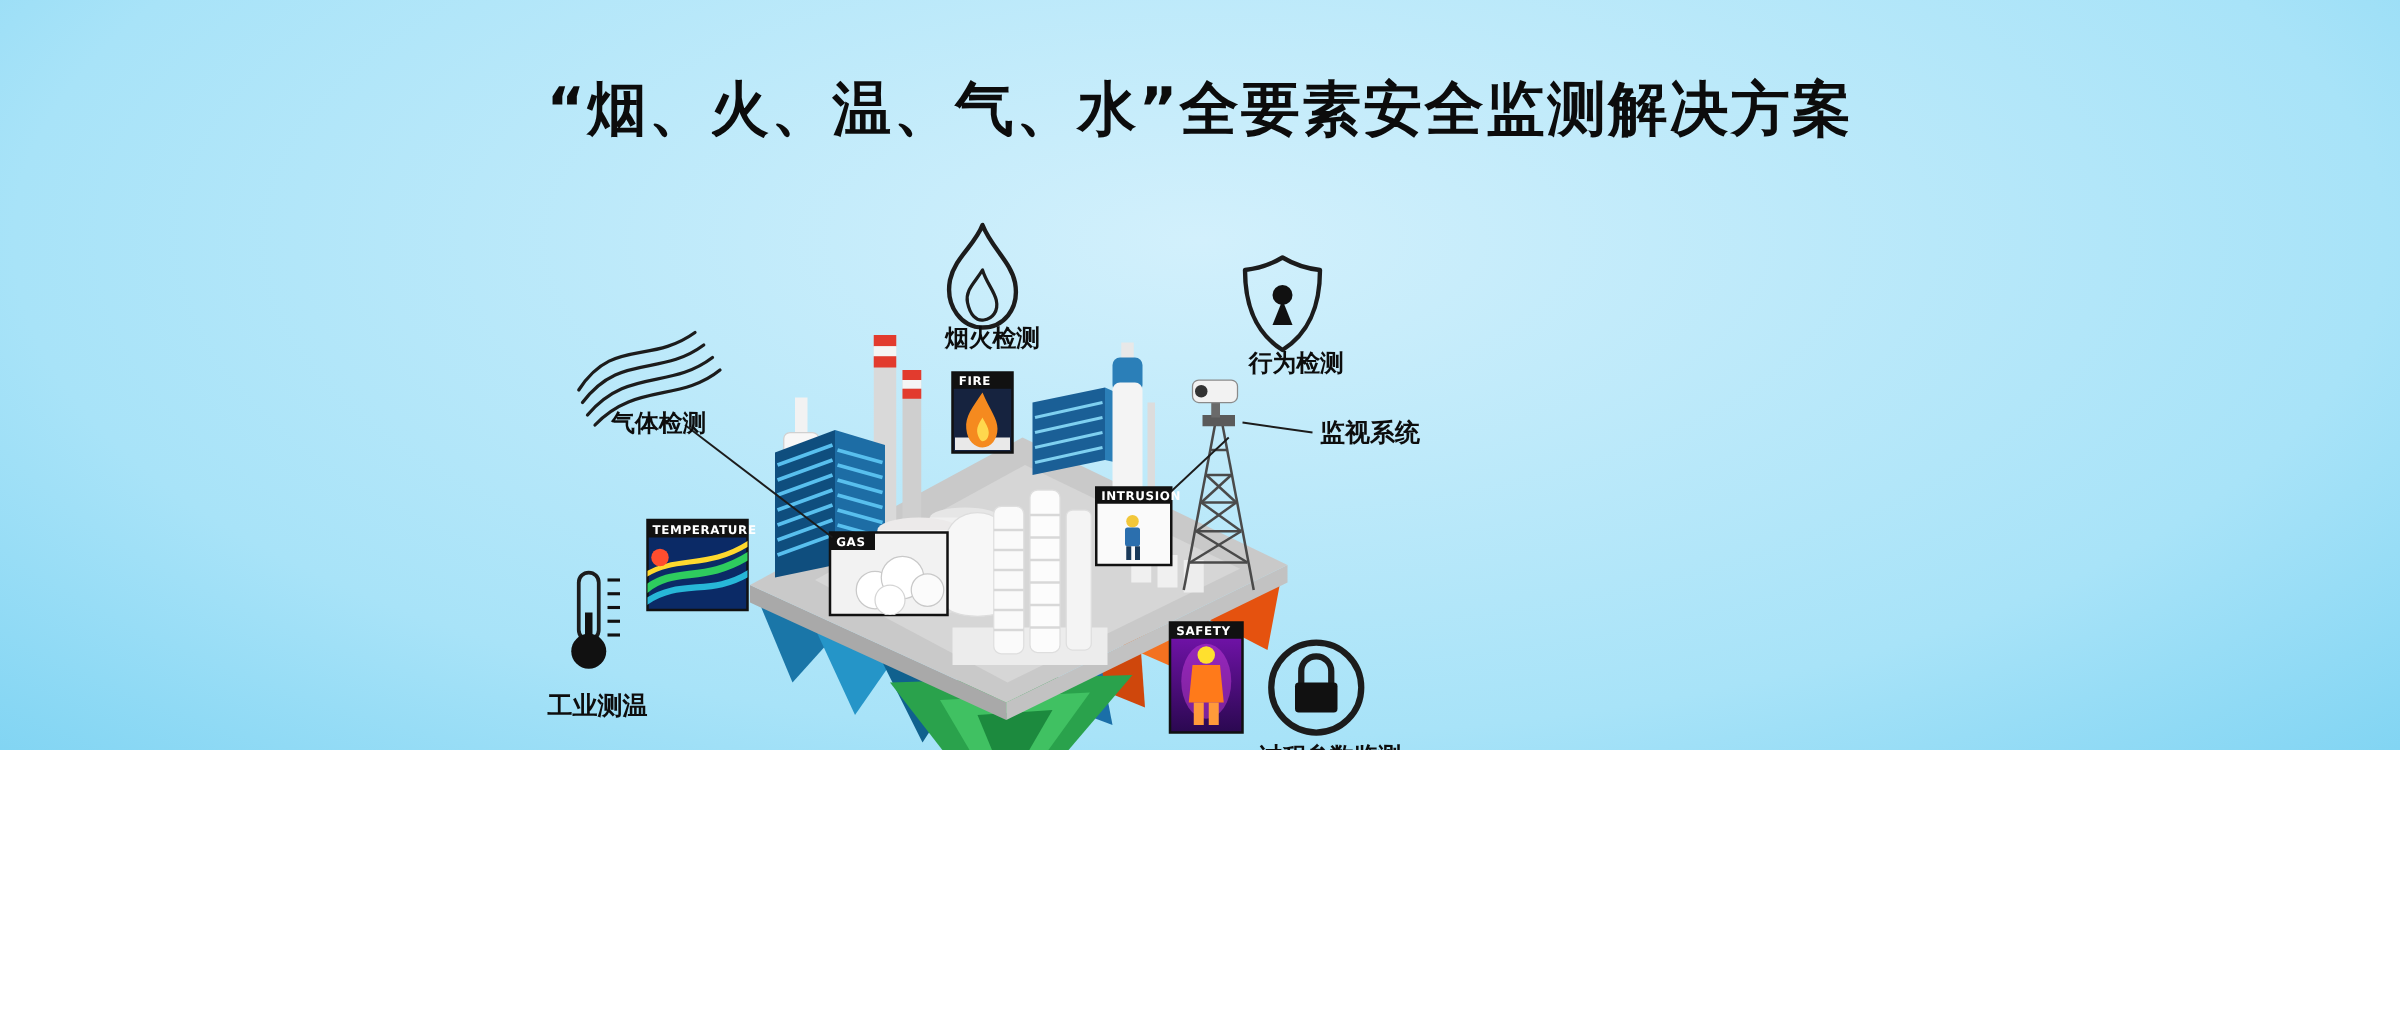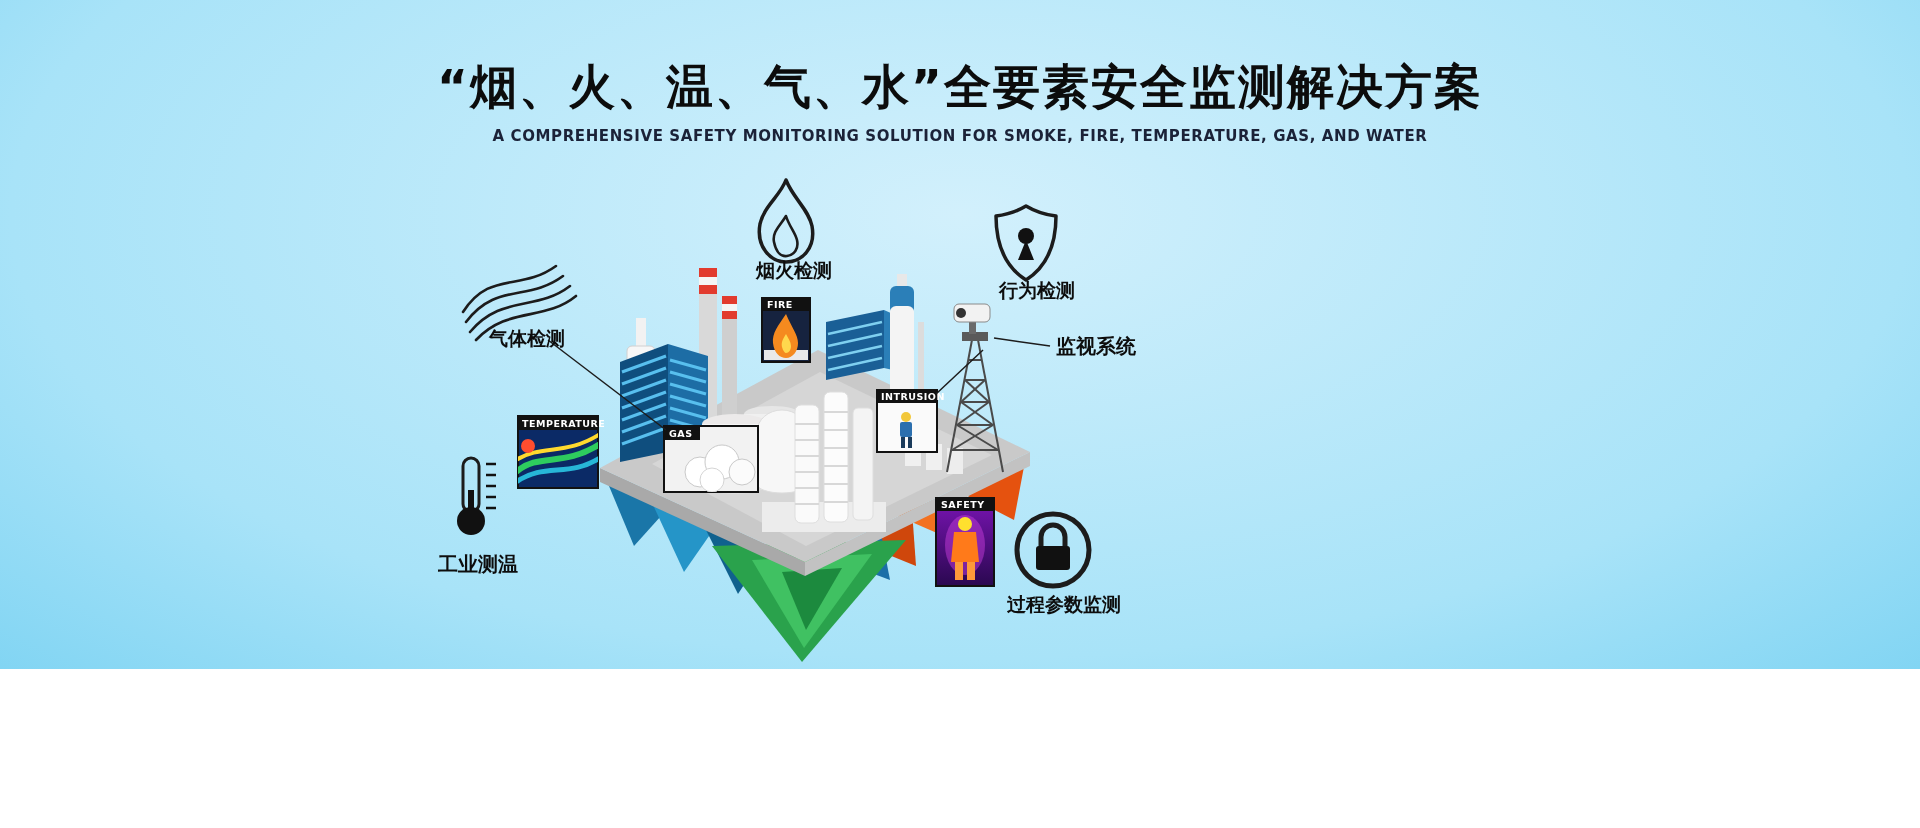--- a/index.html
+++ b/index.html
@@ -1,19 +1,19 @@
 <!DOCTYPE html>
 <html><head>
 <meta charset="utf-8">
 <style>
   * { margin:0; padding:0; box-sizing:border-box; }
   html,body { width:1920px; height:828px; }
   body { font-family:"DejaVu Sans","Liberation Sans",sans-serif; }
   .stage {
-    position:relative; width:1920px; height:669px; overflow:hidden;
+    position:relative; width:1920px; height:600px; overflow:hidden;
     background: radial-gradient(130% 175% at 50% 32%, #d2f0fc 0%, #a8e3f8 38%, #5ac6ee 72%, #2eb1e6 100%);
   }
   .title {
     position:absolute; top:56px; left:0; width:100%; text-align:center;
     font-size:47px; font-weight:800; color:#0c0c0c; letter-spacing:2px;
   }
   .subtitle {
     position:absolute; top:127px; left:0; width:100%; text-align:center;
     font-size:15px; font-weight:700; color:#1b2238; letter-spacing:0.6px;
   }
@@ -23,21 +23,20 @@
   .tag-text { font-size:9.5px; font-weight:bold; fill:#ffffff; letter-spacing:0.5px; }
   .line-art { stroke:#1c1c1c; fill:none; stroke-linecap:round; stroke-linejoin:round; }
   .callout-line { stroke:#1c1c1c; stroke-width:1.5; }
 </style>
 </head>
 <body>
 
 <div class="stage">
 
   <h1 class="title">“烟、火、温、气、水”全要素安全监测解决方案</h1>
-  <div class="subtitle">A COMPREHENSIVE SAFETY MONITORING SOLUTION FOR SMOKE, FIRE, TEMPERATURE, GAS, AND WATER</div>
 
   <svg class="scene" viewBox="0 0 1920 828">
     <defs>
       <linearGradient id="safetyGrad" x1="0" y1="0" x2="0" y2="1">
         <stop offset="0" stop-color="#7a14b4"></stop>
         <stop offset="1" stop-color="#2a0850"></stop>
       </linearGradient>
       <clipPath id="tempClip">
           <rect x="518" y="430" width="80" height="58"></rect>
         </clipPath>

